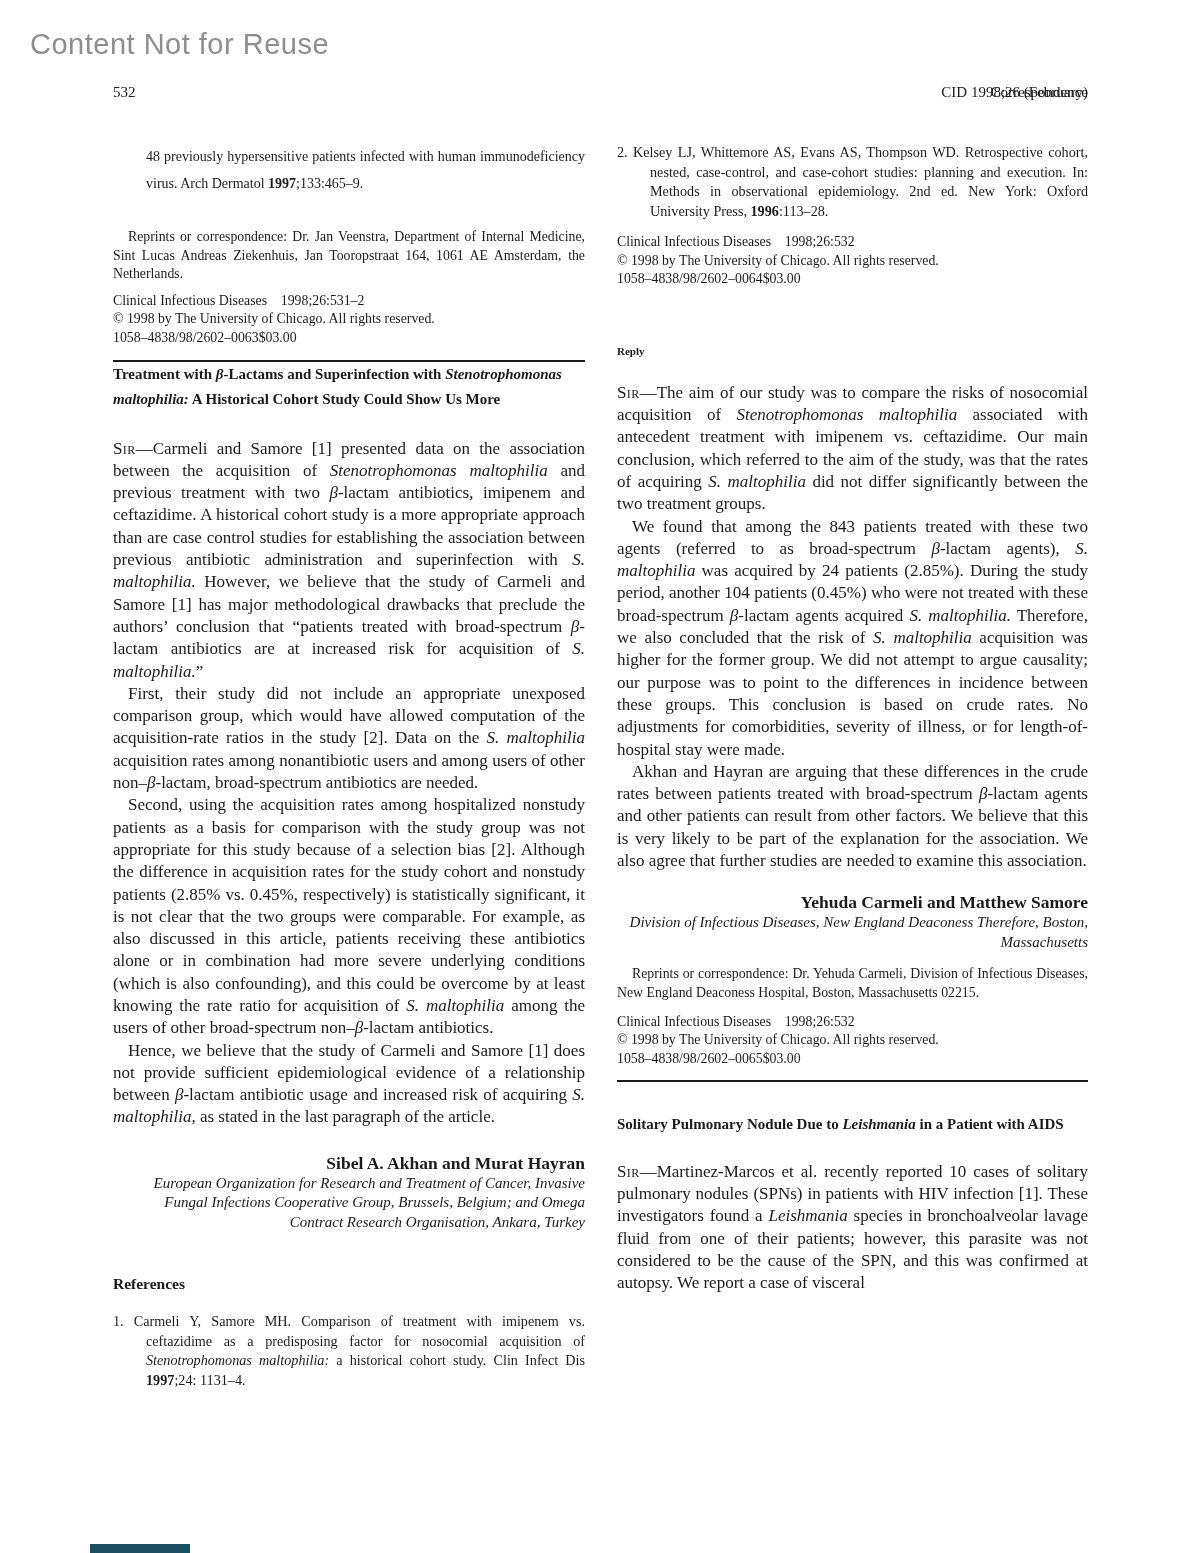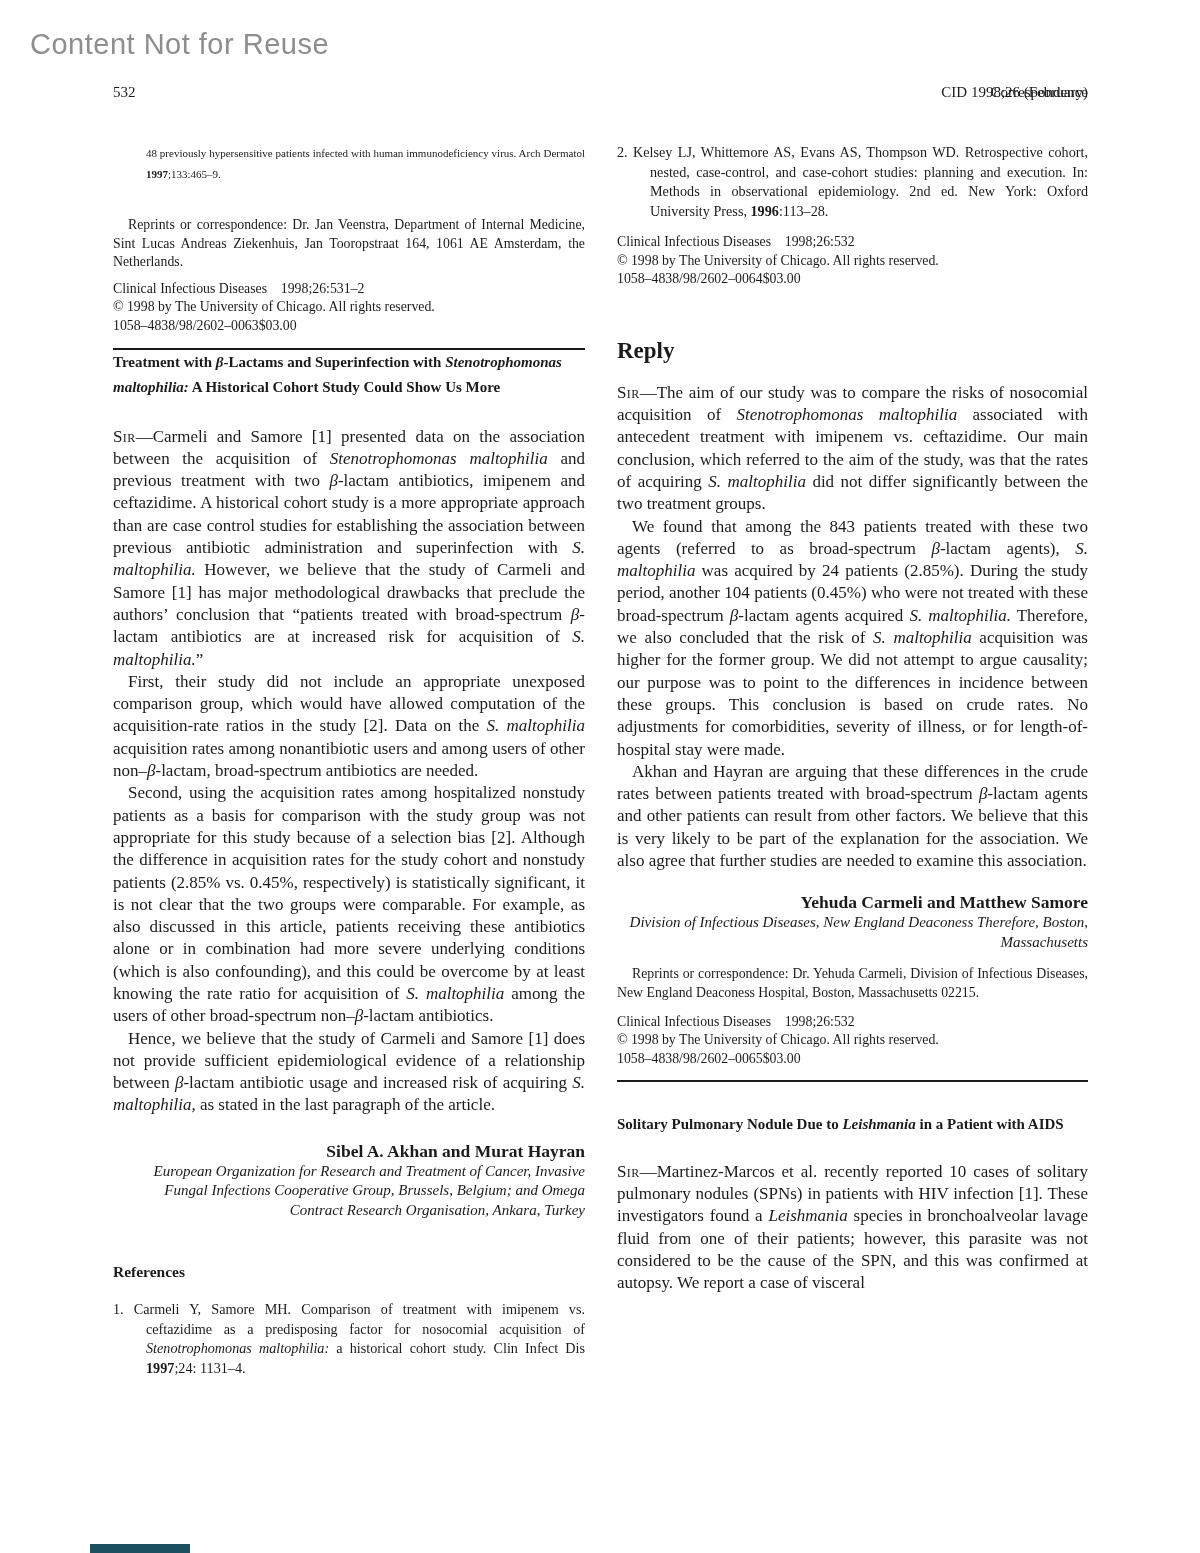--- a/index.html
+++ b/index.html
@@ -32,43 +32,43 @@
   .header-row .rhead  { position: absolute; left: 0; right: 0; top: 0; text-align: right; }
   .header-row .iref   { position: absolute; right: 0; top: 0; text-align: right; }
 
   .col { position: absolute; top: 143px; }
   .col-left  { left: 113px; width: 472px; }
   .col-right { left: 617px; width: 471px; }
   .col p { margin: 0; }
 
   .carryover {
     padding-left: 33px;
-    font-size: 11px;
-    line-height: 21px;
+    font-size: 14px;
+    line-height: 27px;
     text-align: justify;
   }
   .small-p {
     font-size: 13.8px;
     line-height: 18.6px;
     text-align: justify;
   }
   .reprints { text-indent: 15px; }
   .jline { font-size: 13.8px; line-height: 18.6px; white-space: pre-wrap; }
   .rule {
     border: none;
     border-top: 2px solid #1a1a1a;
     margin: 12px 0 0 0;
   }
   .title {
     font-weight: bold;
     font-size: 15px;
     line-height: 25.5px;
     margin-top: 38px;
   }
-  .heading { font-weight: bold; font-size: 23px; line-height: 24px; }
+  .heading { font-weight: bold; font-size: 11px; line-height: 24px; }
   .body-p {
     font-size: 17px;
     line-height: 22.3px;
     text-align: justify;
   }
   .indent { text-indent: 15px; }
   .sig {
     font-weight: bold;
     font-size: 17.5px;
     line-height: 22px;

